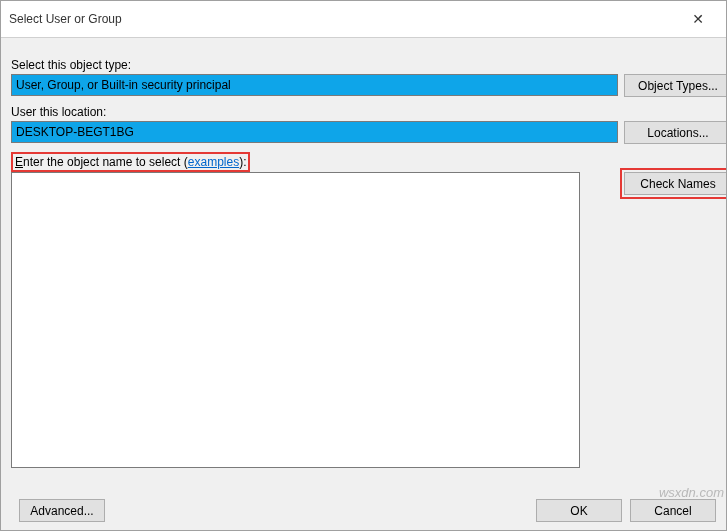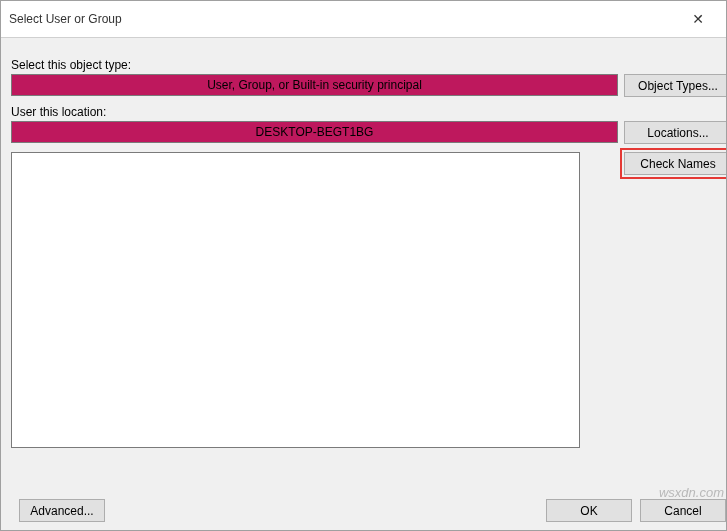--- a/index.html
+++ b/index.html
@@ -4,29 +4,29 @@
 <style>
   * { box-sizing: border-box; font-family: "Segoe UI", Tahoma, sans-serif; font-size: 12px; }
   body { margin: 0; background: #f0f0f0; width: 727px; height: 531px; border: 1px solid #a0a0a0; overflow: hidden; position: relative; }
   .titlebar { height: 37px; background: #fff; border-bottom: 1px solid #d0d0d0; display: flex; align-items: center; padding: 0 8px; }
   .titlebar-title { flex: 1; color: #333; }
   .close { width: 40px; height: 100%; display:flex; align-items:center; justify-content:center; font-size:14px; color:#333; font-weight:300; }
   .content { padding: 16px 10px 0 10px; }
   .row { display: flex; align-items: flex-start; gap: 6px; margin-bottom: 2px; }
   .col-left { flex: 1; min-width: 0; }
   .label { color: #000; margin: 4px 0 2px 0; display:block; }
-  .field { width: 100%; height: 22px; border: 1px solid #7a7a7a; background: #be185d; padding: 2px 4px; color:#000;text-align:center; }
+  .field { width: 100%; height: 22px; border: 1px solid #7a7a7a; background: #0ea5e9; padding: 2px 4px; color:#000; }
   .btn { width: 88px; height: 23px; background: #e1e1e1; border: 1px solid #adadad; color:#000; padding:0; }
   .btn-wide { width: 108px; }
   .highlight-red { border: 2px solid #e53935; padding: 1px 2px; display:inline-block; }
   .hl-check .btn { outline: 2px solid #e53935; outline-offset: 2px; }
   .examples-link { color: #0066cc; text-decoration: underline; cursor:pointer; }
   .u { text-decoration: underline; }
   .names-area { width: 100%; height: 296px; background:#fff; border:1px solid #7a7a7a; padding:2px 4px; resize:none; }
-  .footer { position:absolute; bottom:8px; left:10px; right:0; display:flex; align-items:center; }
+  .footer { position:absolute; bottom:8px; left:10px; right:10px; display:flex; align-items:center; }
   .footer .spacer { flex:1; }
   .footer .btn { margin-left: 8px; width: 86px; }
   .watermark { position:absolute; right:2px; bottom:30px; color:#b9b9b9; font-style:italic; font-size:13px; pointer-events:none; }
   .right-col { width: 92px; display:flex; flex-direction:column; justify-content:flex-end; }
   .section { margin-bottom: 8px; }
 </style>
 </head>
 <body>
 
 <div class="titlebar">
@@ -54,21 +54,26 @@
       <div class="col-left">
         <input class="field" type="text" readonly="" value="DESKTOP-BEGT1BG" style="">
       </div>
       <div class="right-col">
         <button class="btn btn-wide">Locations...</button>
       </div>
     </div>
   </div>
 
   <div class="section">
-    <div class="row" style="margin-top:6px;gap:44px;">
+    <span class="highlight-red">
+      <span class="label" style="display:inline;margin:0;">
+        <span class="u" style="text-decoration:none;"><span class="u">E</span>nter the object name to select (</span><a class="examples-link">examples</a><span>):</span>
+      </span>
+    </span>
+    <div class="row" style="margin-top:0;gap:44px;">
       <div class="col-left">
         <textarea class="names-area" style=""></textarea>
       </div>
       <div class="right-col hl-check" style="justify-content:flex-start;">
         <button class="btn btn-wide">Check Names</button>
       </div>
     </div>
   </div>
 
 </div>

